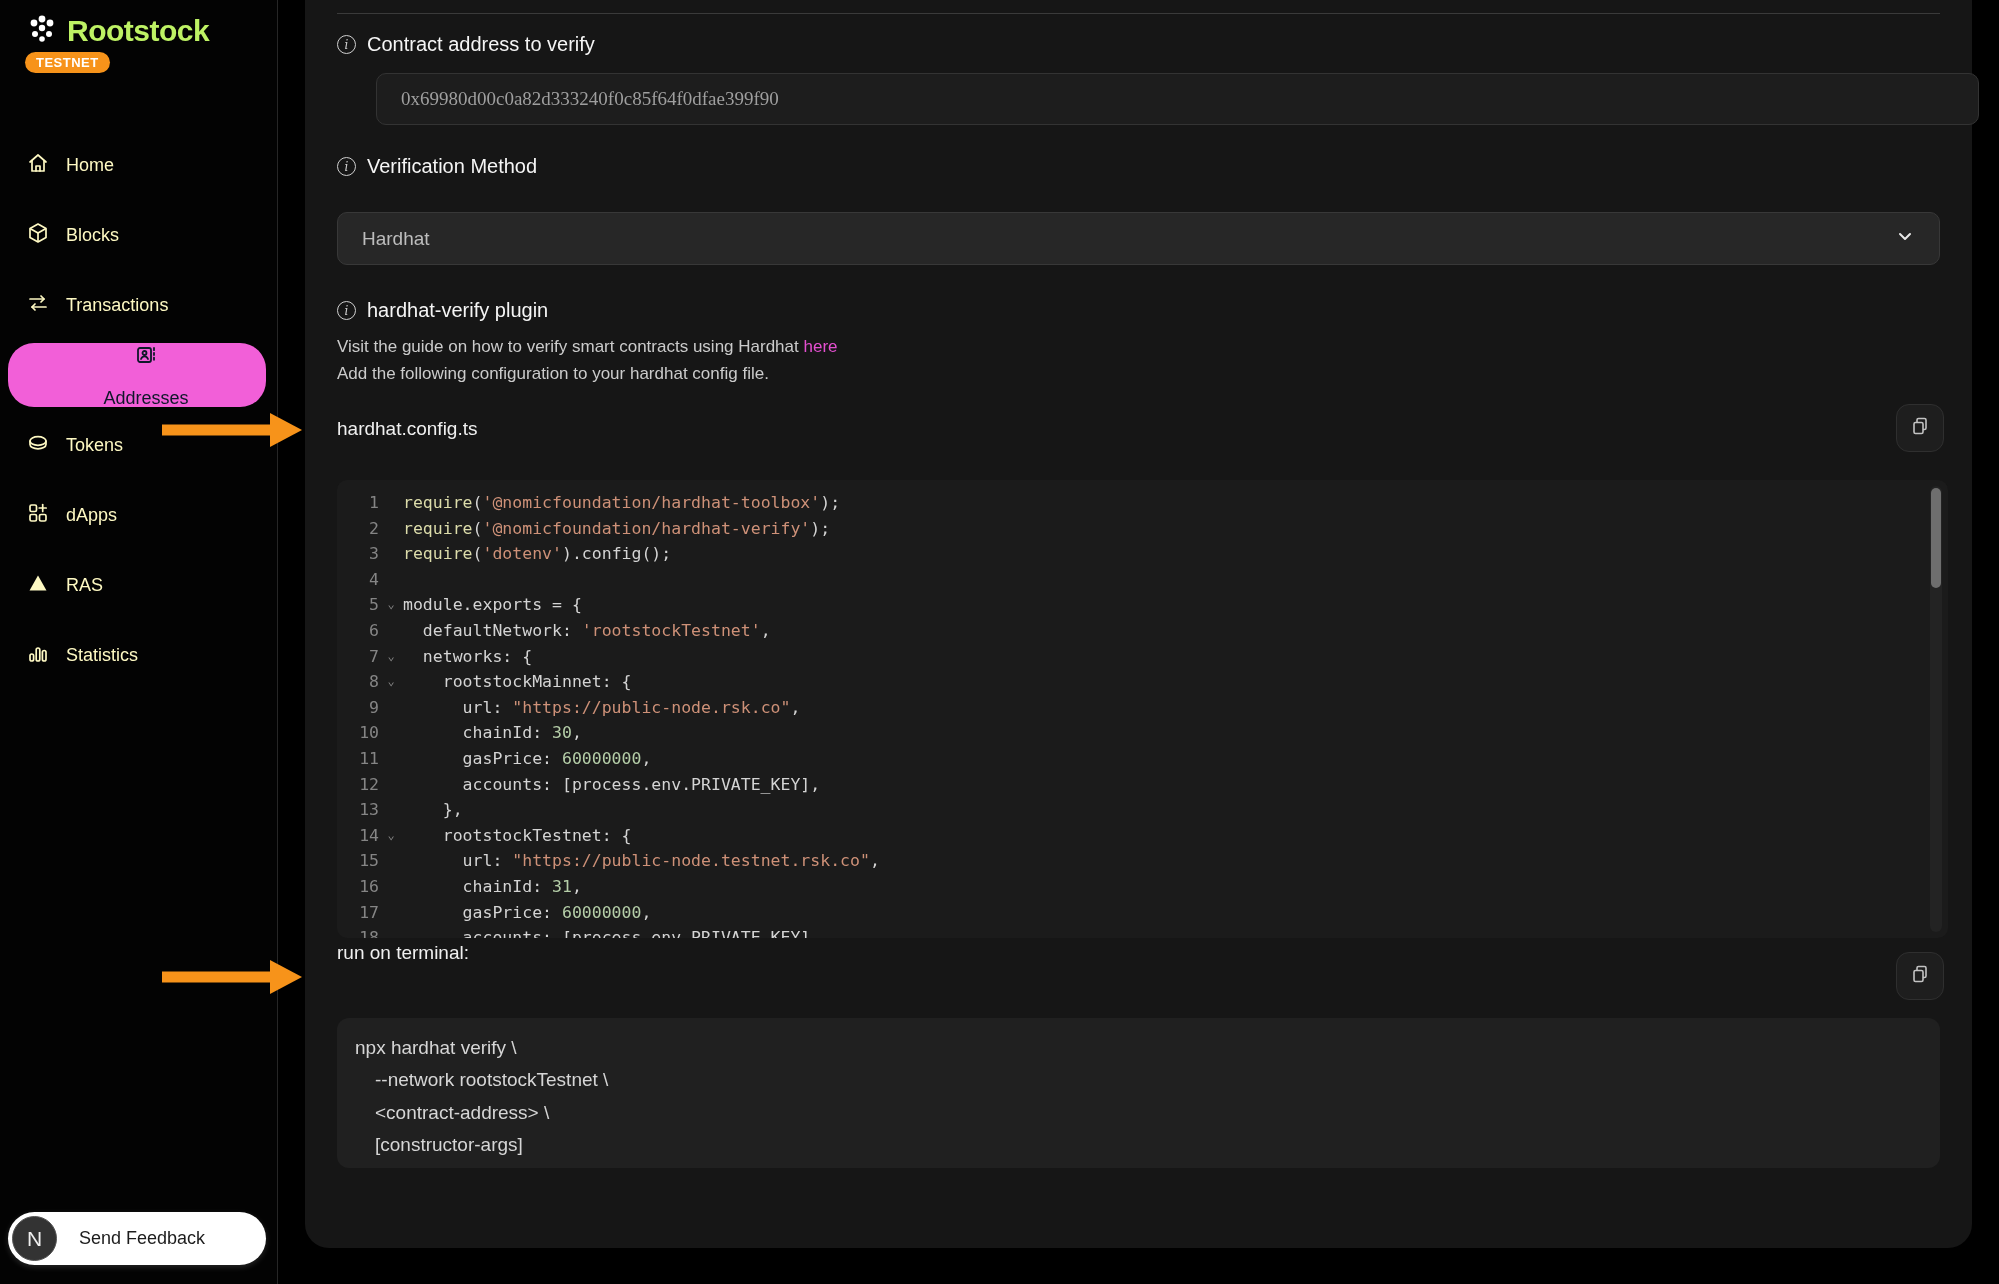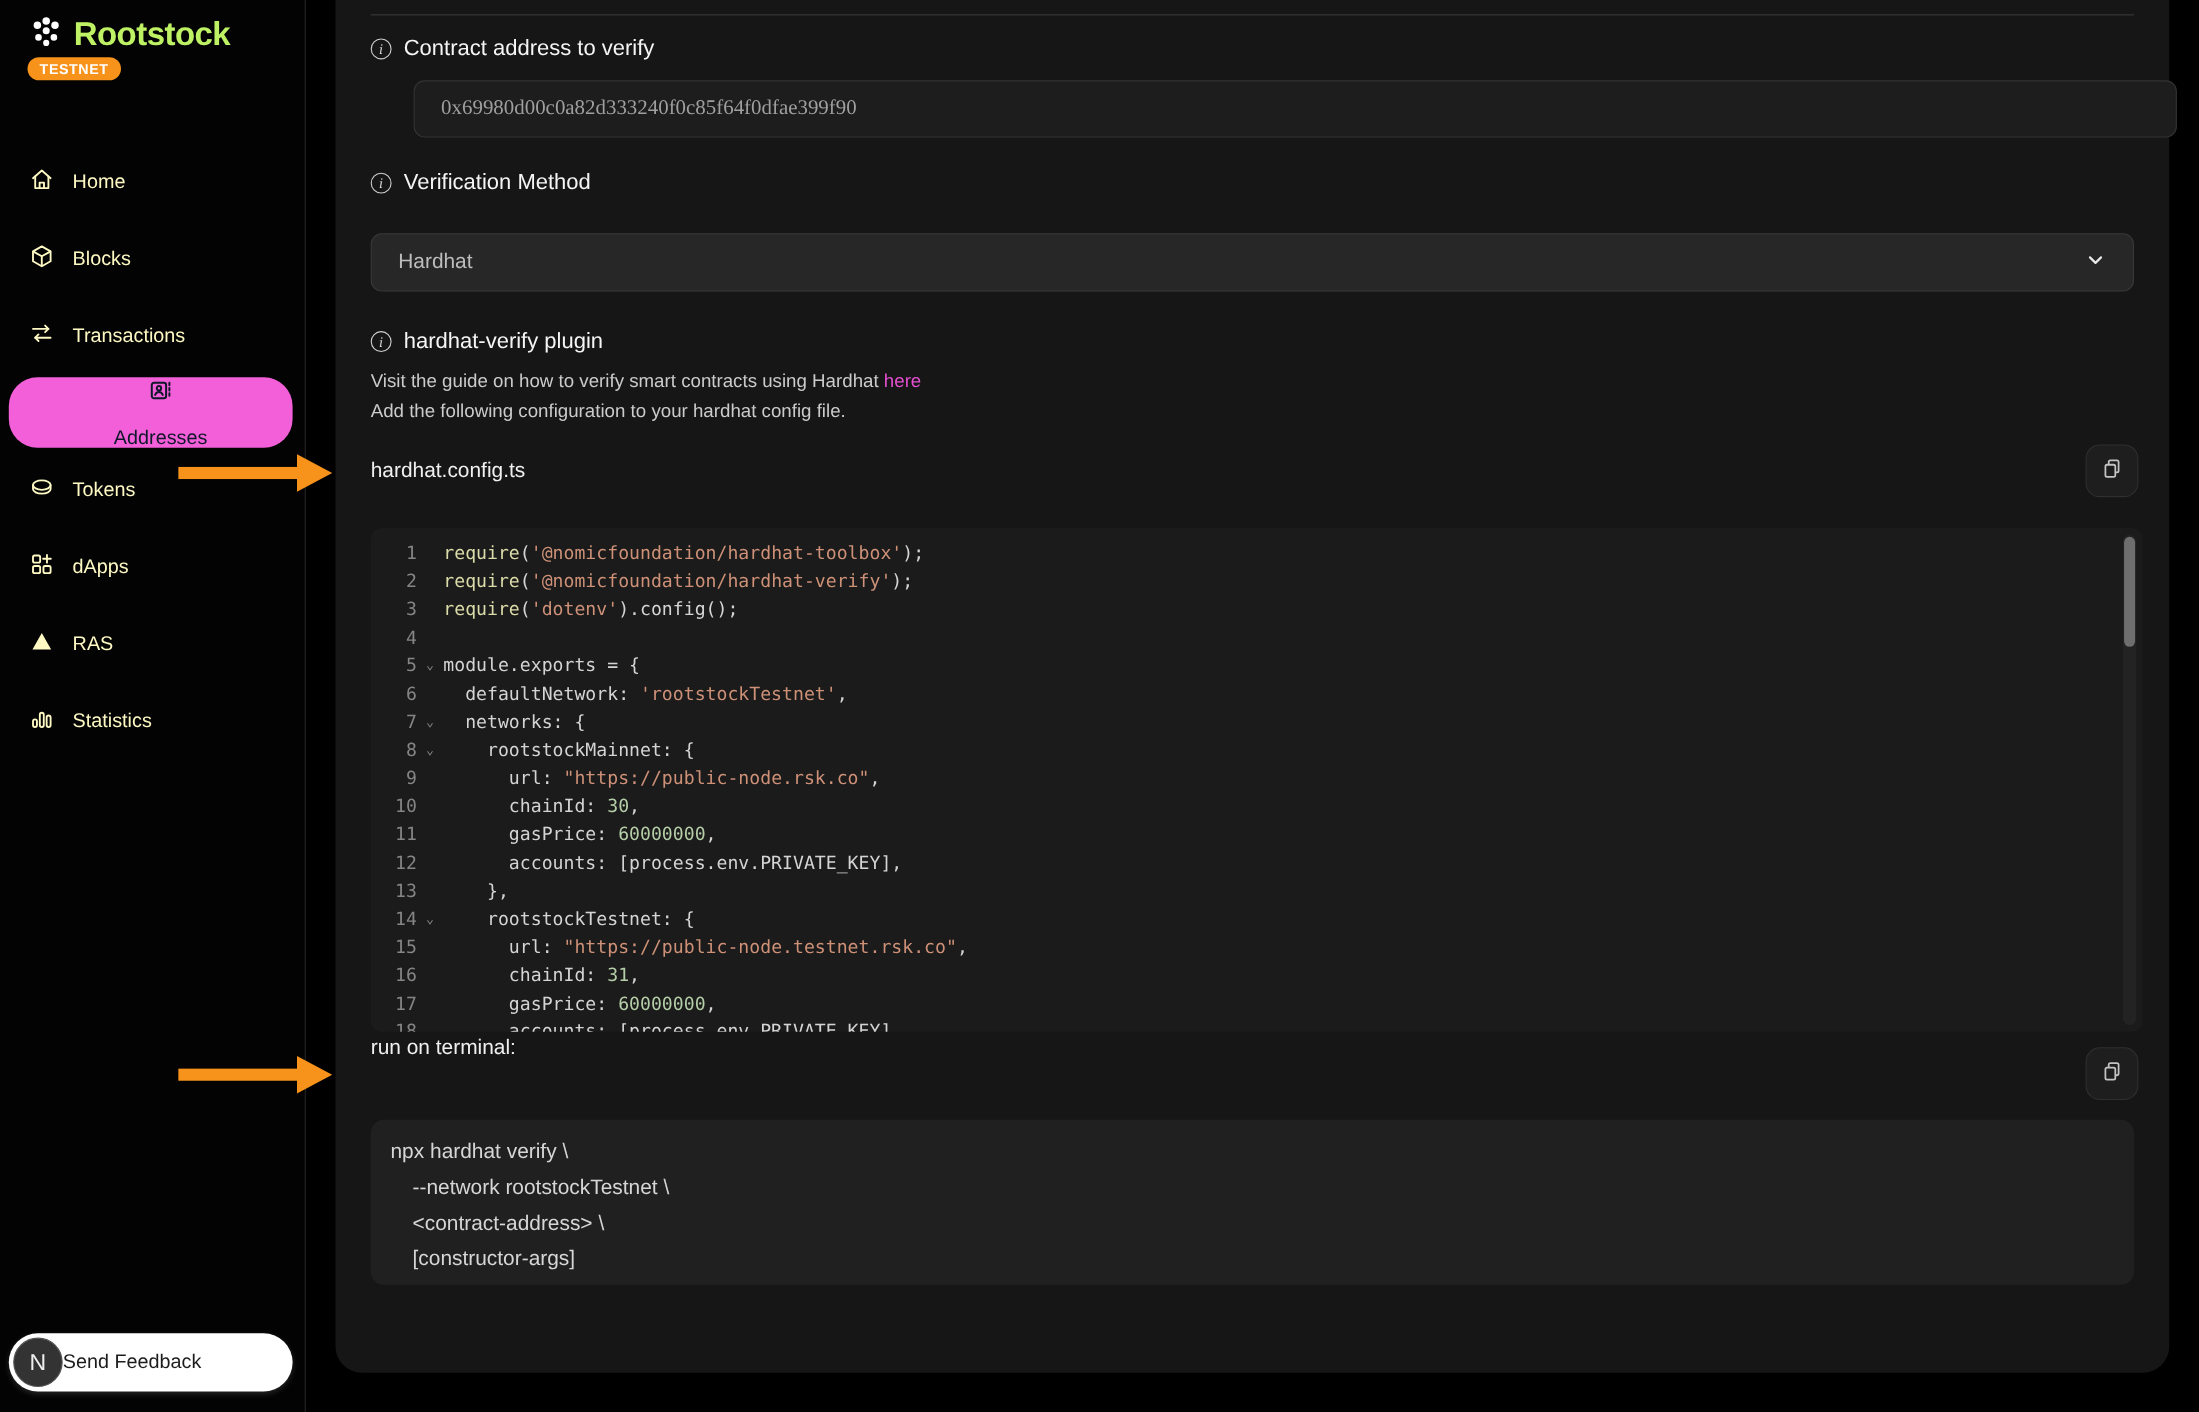--- a/index.html
+++ b/index.html
@@ -28,21 +28,21 @@
   .feedback-btn {
     position:absolute; left:8px; top:1212px; width:258px; height:53px; background:#fff;
     border-radius:27px; display:flex; align-items:center; box-shadow:0 2px 6px rgba(255,255,255,0.15);
     cursor:pointer;
   }
   .feedback-avatar {
     width:45px; height:45px; border-radius:50%; background:#333; border:1px solid #555;
     color:#eee; display:flex; align-items:center; justify-content:center;
     font-size:21px; margin-left:4px; font-weight:500;
   }
-  .feedback-label { color:#1c1c1c; font-size:18px; font-weight:500; }
+  .feedback-label { color:#1c1c1c; font-size:18px; margin-left:22px; font-weight:500; }
 
   
   .annot-arrow { position:absolute; left:162px; width:140px; height:44px; }
 
   
   .panel {
     position:absolute; left:305px; top:0; width:1667px; height:1248px;
     background:#161616; border-radius:0 0 24px 24px;
   }
   .top-rule { position:absolute; left:32px; top:13px; width:1603px; height:1px; background:#3a3a3a; }

